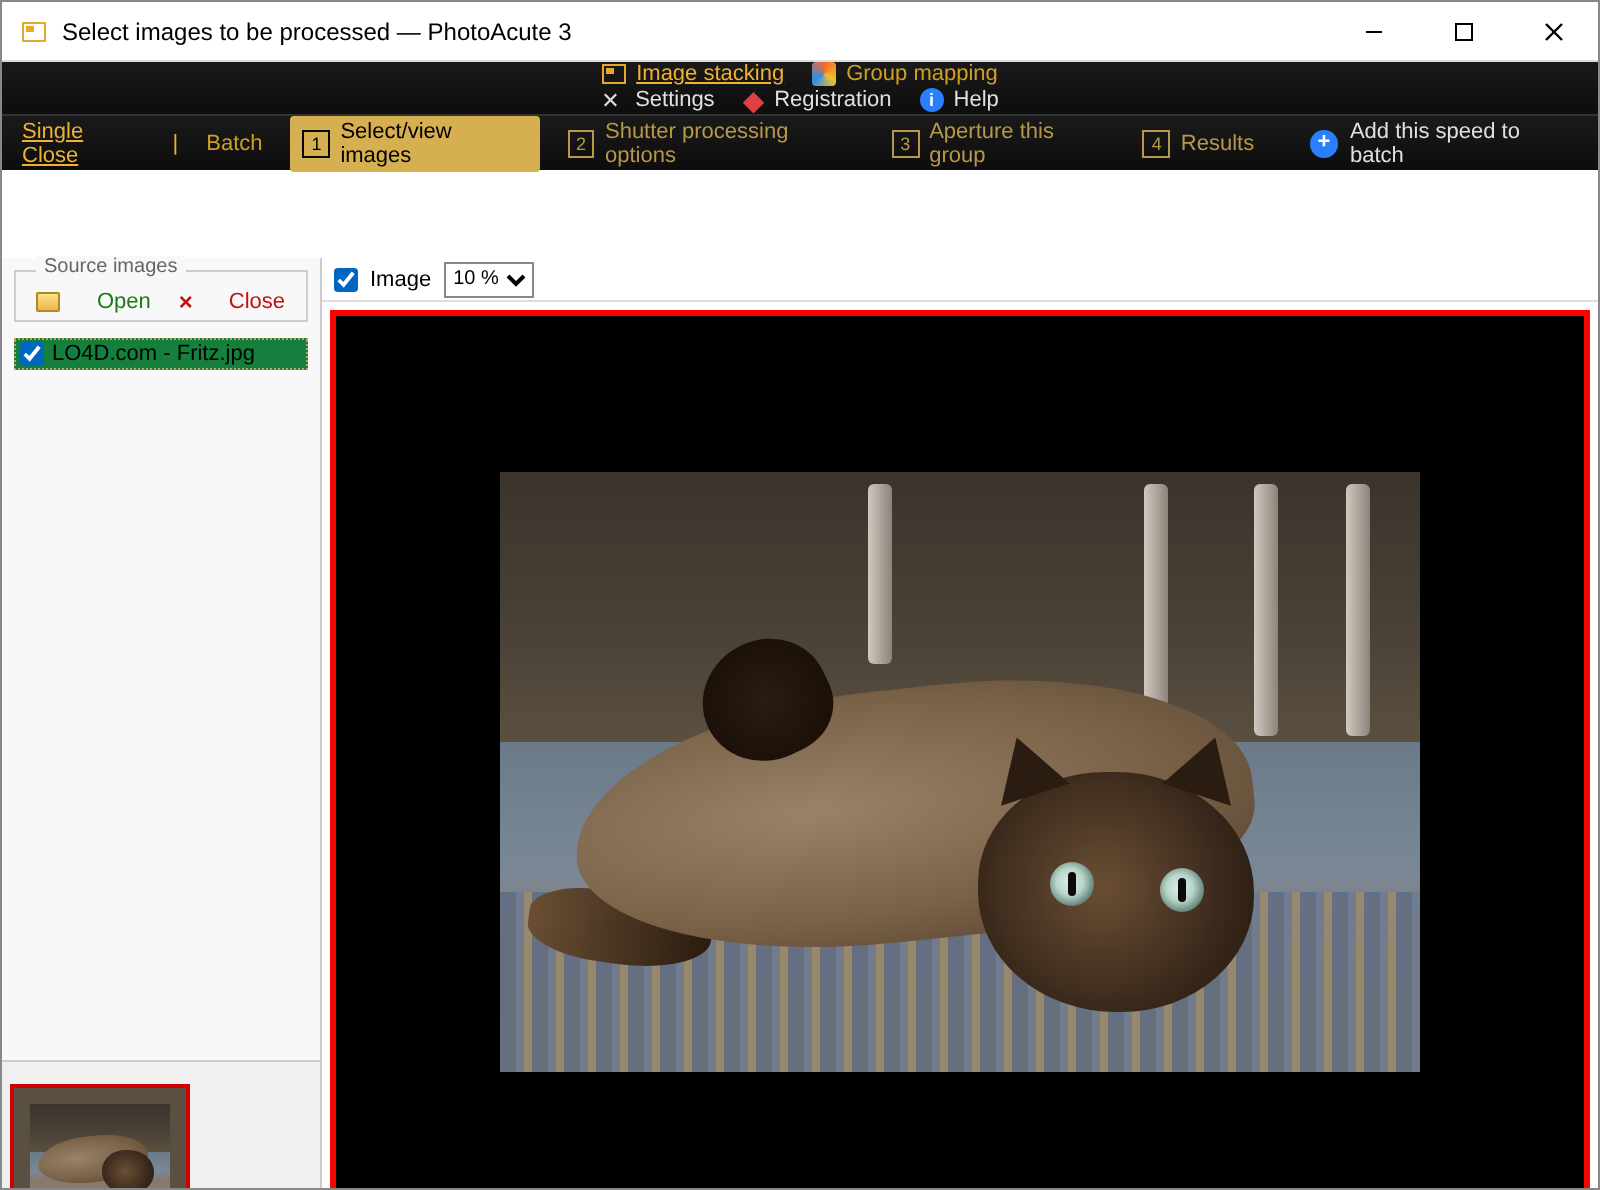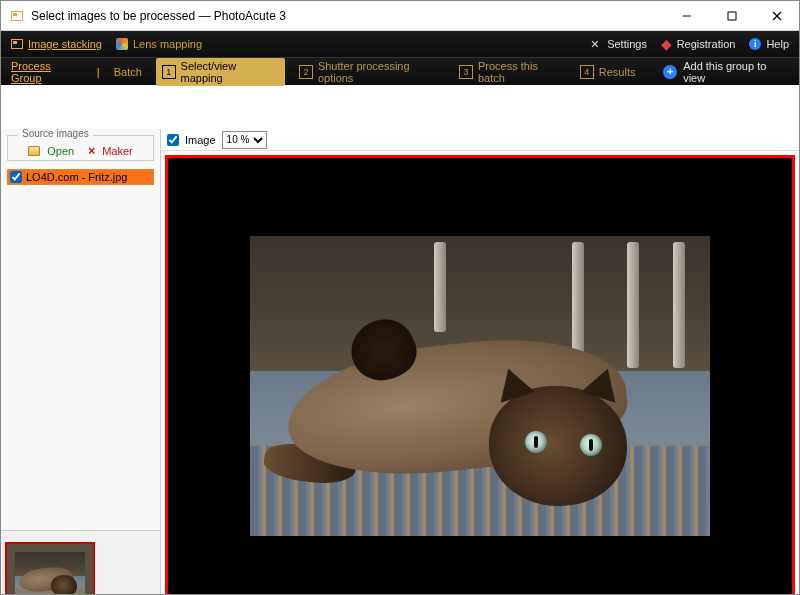--- a/index.html
+++ b/index.html
@@ -37,20 +37,21 @@
 
   
   .toolbar {
     background: linear-gradient(#1a1a1a, #0d0d0d);
     height: 26px;
     display: flex;
     align-items: center;
     padding: 0 10px;
     color: #d0a020;
     font-size: 11px;
+    flex-direction: column;
   }
   .toolbar .left-tools, .toolbar .right-tools { display: flex; align-items: center; gap: 14px; }
   .toolbar .spacer { flex: 1; }
   .tool-link { display: flex; align-items: center; gap: 5px; cursor: pointer; }
   .tool-link.active { text-decoration: underline; color: #f0b030; }
   .tool-link .lbl { }
   .right-tools .lbl { color: #e0e0e0; }
 
   
   .steps-row {
@@ -109,35 +110,35 @@
     padding: 4px 4px 2px 4px;
     position: relative;
     background: #f8f8f8;
   }
   .source-legend {
     position: absolute; top: -8px; left: 10px;
     background: #f8f8f8; padding: 0 4px;
     font-size: 10px; color: #666;
   }
   .source-actions { display: flex; gap: 14px; justify-content: center; font-size: 11px; margin-top: 4px; }
-  .source-actions .act { display: flex; align-items: center; gap: 7px; cursor: pointer; }
+  .source-actions .act { display: flex; align-items: center; gap: 18px; cursor: pointer; }
   .act.open { color: #1a7a1a; }
   .act.close { color: #c01010; }
   .open-ico {
     width: 12px; height: 10px;
     background: linear-gradient(#ffe28a,#e6b84a);
     border: 1px solid #b08a20;
     border-radius: 1px;
   }
   .close-ico { font-weight: bold; font-size: 12px; }
 
   .file-list { flex: 0 0 auto; margin: 2px 6px; }
   .file-item {
     display: flex; align-items: center; gap: 4px;
-    background: #f97316;
+    background: #15803d;
     border: 1px dotted #bba45a;
     padding: 1px 2px;
     font-size: 11px;
     cursor: pointer;
     white-space: nowrap;
     overflow: hidden;
   }
   .chk { width: 12px; height: 12px; accent-color: #0067c0; }
 
   .sidebar .gap { flex: 1; }
@@ -333,81 +334,81 @@
 </div>
 
 <div class="toolbar">
   <div class="left-tools">
     <div class="tool-link active">
       <span class="sq-icon"></span>
       <span class="lbl">Image stacking</span>
     </div>
     <div class="tool-link">
       <span class="ico-tone"></span>
-      <span class="lbl" style="color:#d0a020">Lens mapping</span>
+      <span class="lbl" style="color:#d0a020">Group mapping</span>
     </div>
   </div>
   <div class="spacer"></div>
   <div class="right-tools">
     <div class="tool-link">
       <span class="tool-ico ico-wrench">✕</span>
       <span class="lbl">Settings</span>
     </div>
     <div class="tool-link">
       <span class="ico-reg">◆</span>
       <span class="lbl">Registration</span>
     </div>
     <div class="tool-link">
       <span class="ico-help">i</span>
       <span class="lbl">Help</span>
     </div>
   </div>
 </div>
 
 <div class="steps-row">
-  <span class="mode-link">Process Group</span>
+  <span class="mode-link">Single Close</span>
   <span class="mode-sep">|</span>
   <span class="mode-link inactive">Batch</span>
 
   <div class="step active">
     <span class="num-box">1</span>
-    <span>Select/view mapping</span>
+    <span>Select/view images</span>
   </div>
   <div class="step">
     <span class="num-box">2</span>
     <span>Shutter processing options</span>
   </div>
   <div class="step">
     <span class="num-box">3</span>
-    <span>Process this batch</span>
+    <span>Aperture this group</span>
   </div>
   <div class="step">
     <span class="num-box">4</span>
     <span>Results</span>
   </div>
 
   <div class="spacer"></div>
   <div class="add-batch">
     <span class="plus-circle">+</span>
-    <span>Add this group to view</span>
+    <span>Add this speed to batch</span>
   </div>
 </div>
 
 <div class="main">
   <div class="sidebar">
     <div class="source-box">
       <div class="source-legend">Source images</div>
       <div class="source-actions">
         <div class="act open">
           <span class="open-ico"></span>
           <span>Open</span>
         </div>
         <div class="act close">
           <span class="close-ico">×</span>
-          <span>Maker</span>
+          <span>Close</span>
         </div>
       </div>
     </div>
     <div class="file-list">
       <div class="file-item">
         <input type="checkbox" class="chk" checked="" style="">
         <span>LO4D.com - Fritz.jpg</span>
       </div>
     </div>
     <div class="gap"></div>

